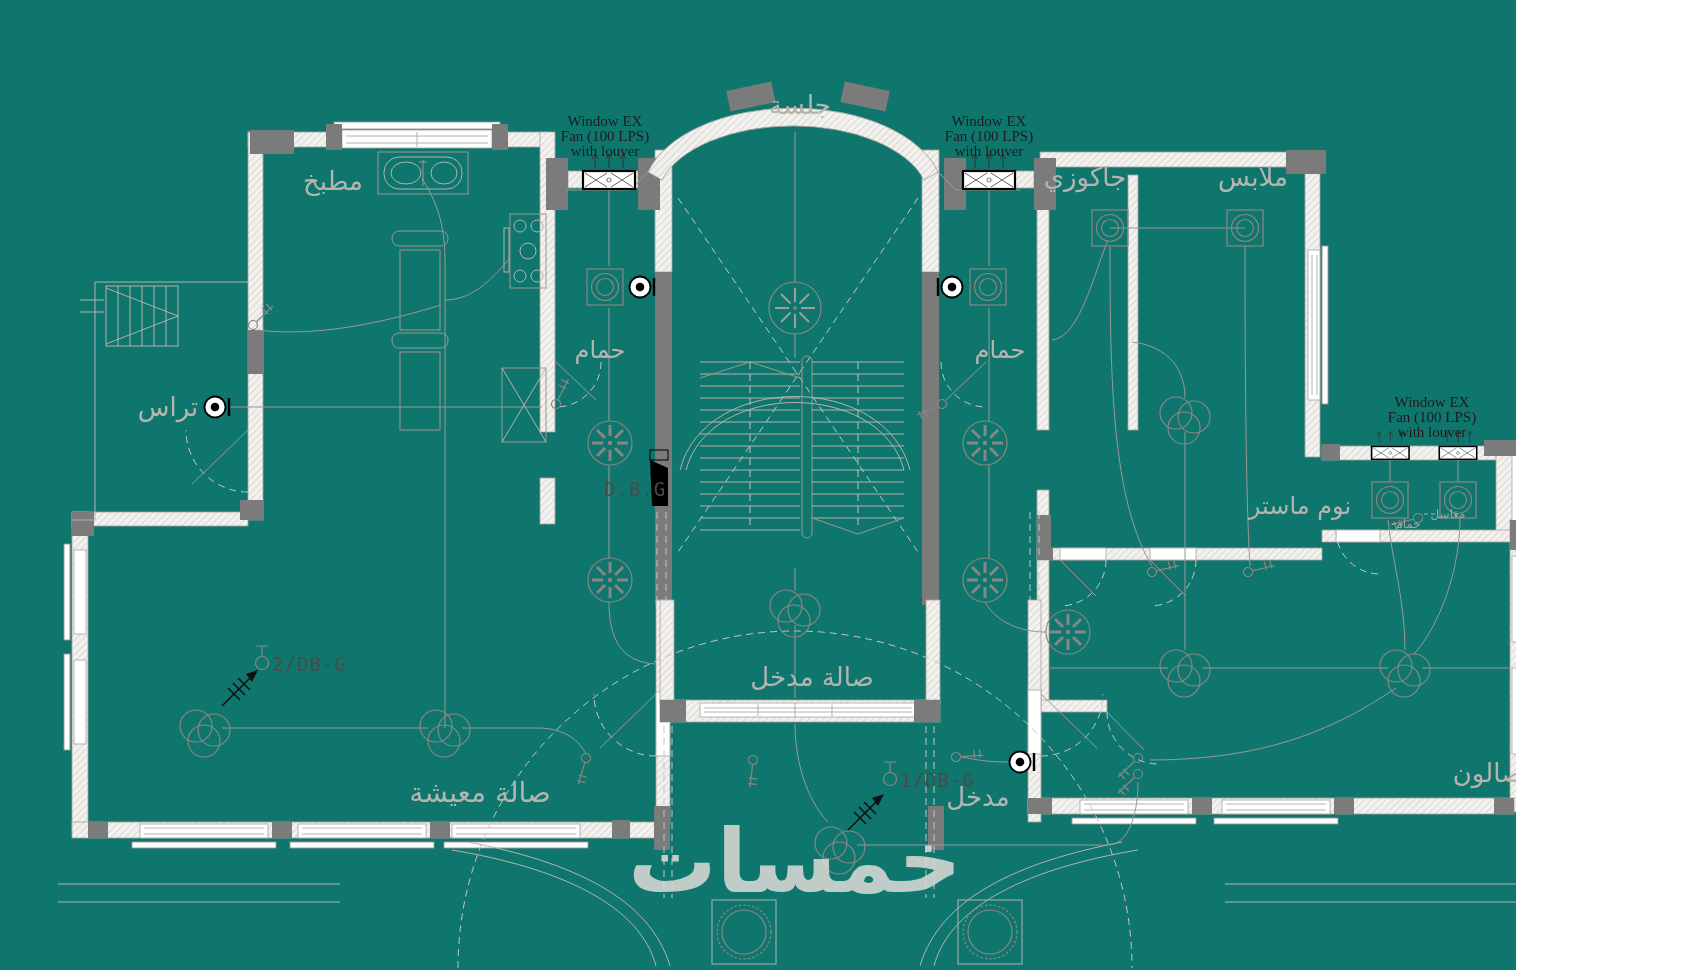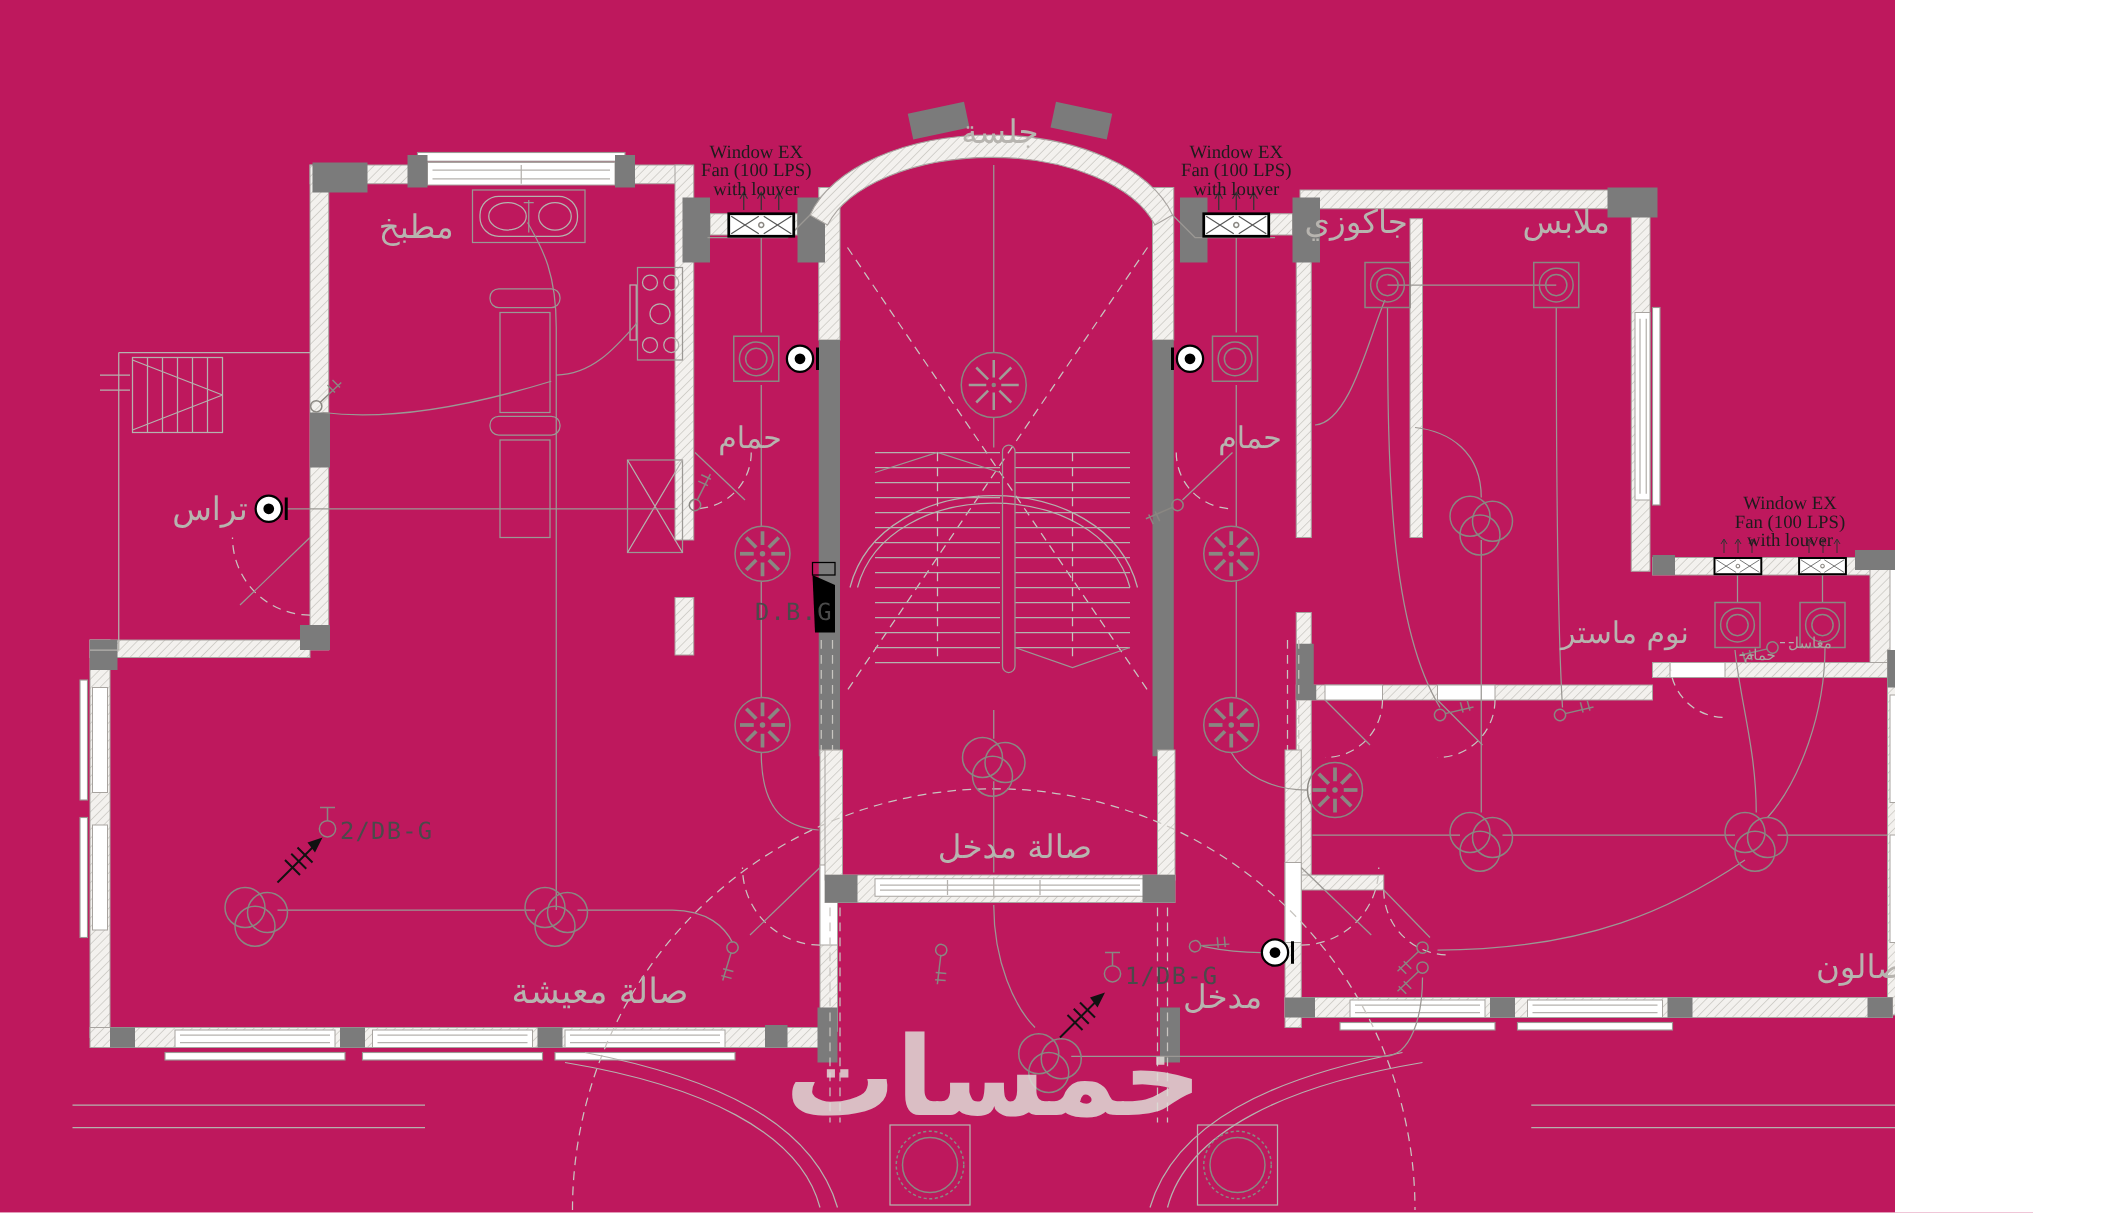--- a/index.html
+++ b/index.html
@@ -1,16 +1,16 @@
 <!DOCTYPE html>
 <html><head>
 <meta charset="utf-8">
 <style>
   html,body{margin:0;padding:0;background:#fff;}
-  #plan{width:1516px;height:970px;position:relative;background:#be185d;overflow:hidden;}
+  #plan{width:1516px;height:970px;position:relative;background:#0f766e;overflow:hidden;}
   svg{display:block;}
   text{user-select:none;}
   .eng{font-family:"Liberation Serif",serif;font-size:15px;fill:#1c1c1c;text-anchor:middle;}
   .cad{font-family:"DejaVu Sans Mono",monospace;font-size:19px;fill:#4a4a4a;letter-spacing:1px;}
   .ar{font-family:"DejaVu Sans",sans-serif;fill:#b7b4af;text-anchor:middle;}
   .ar26{font-size:26px;} .ar24{font-size:24px;} .ar12{font-size:12px;fill:#a8a5a0;}
   .wm{font-family:"DejaVu Sans",sans-serif;font-size:88px;font-weight:bold;fill:#dfdcd7;text-anchor:middle;}
   .w{fill:url(#h);stroke:#a8a4a0;stroke-width:0.8;}
   .d{fill:#7b7b7b;stroke:none;}
   .ln{stroke:#9b9894;stroke-width:1;fill:none;}

